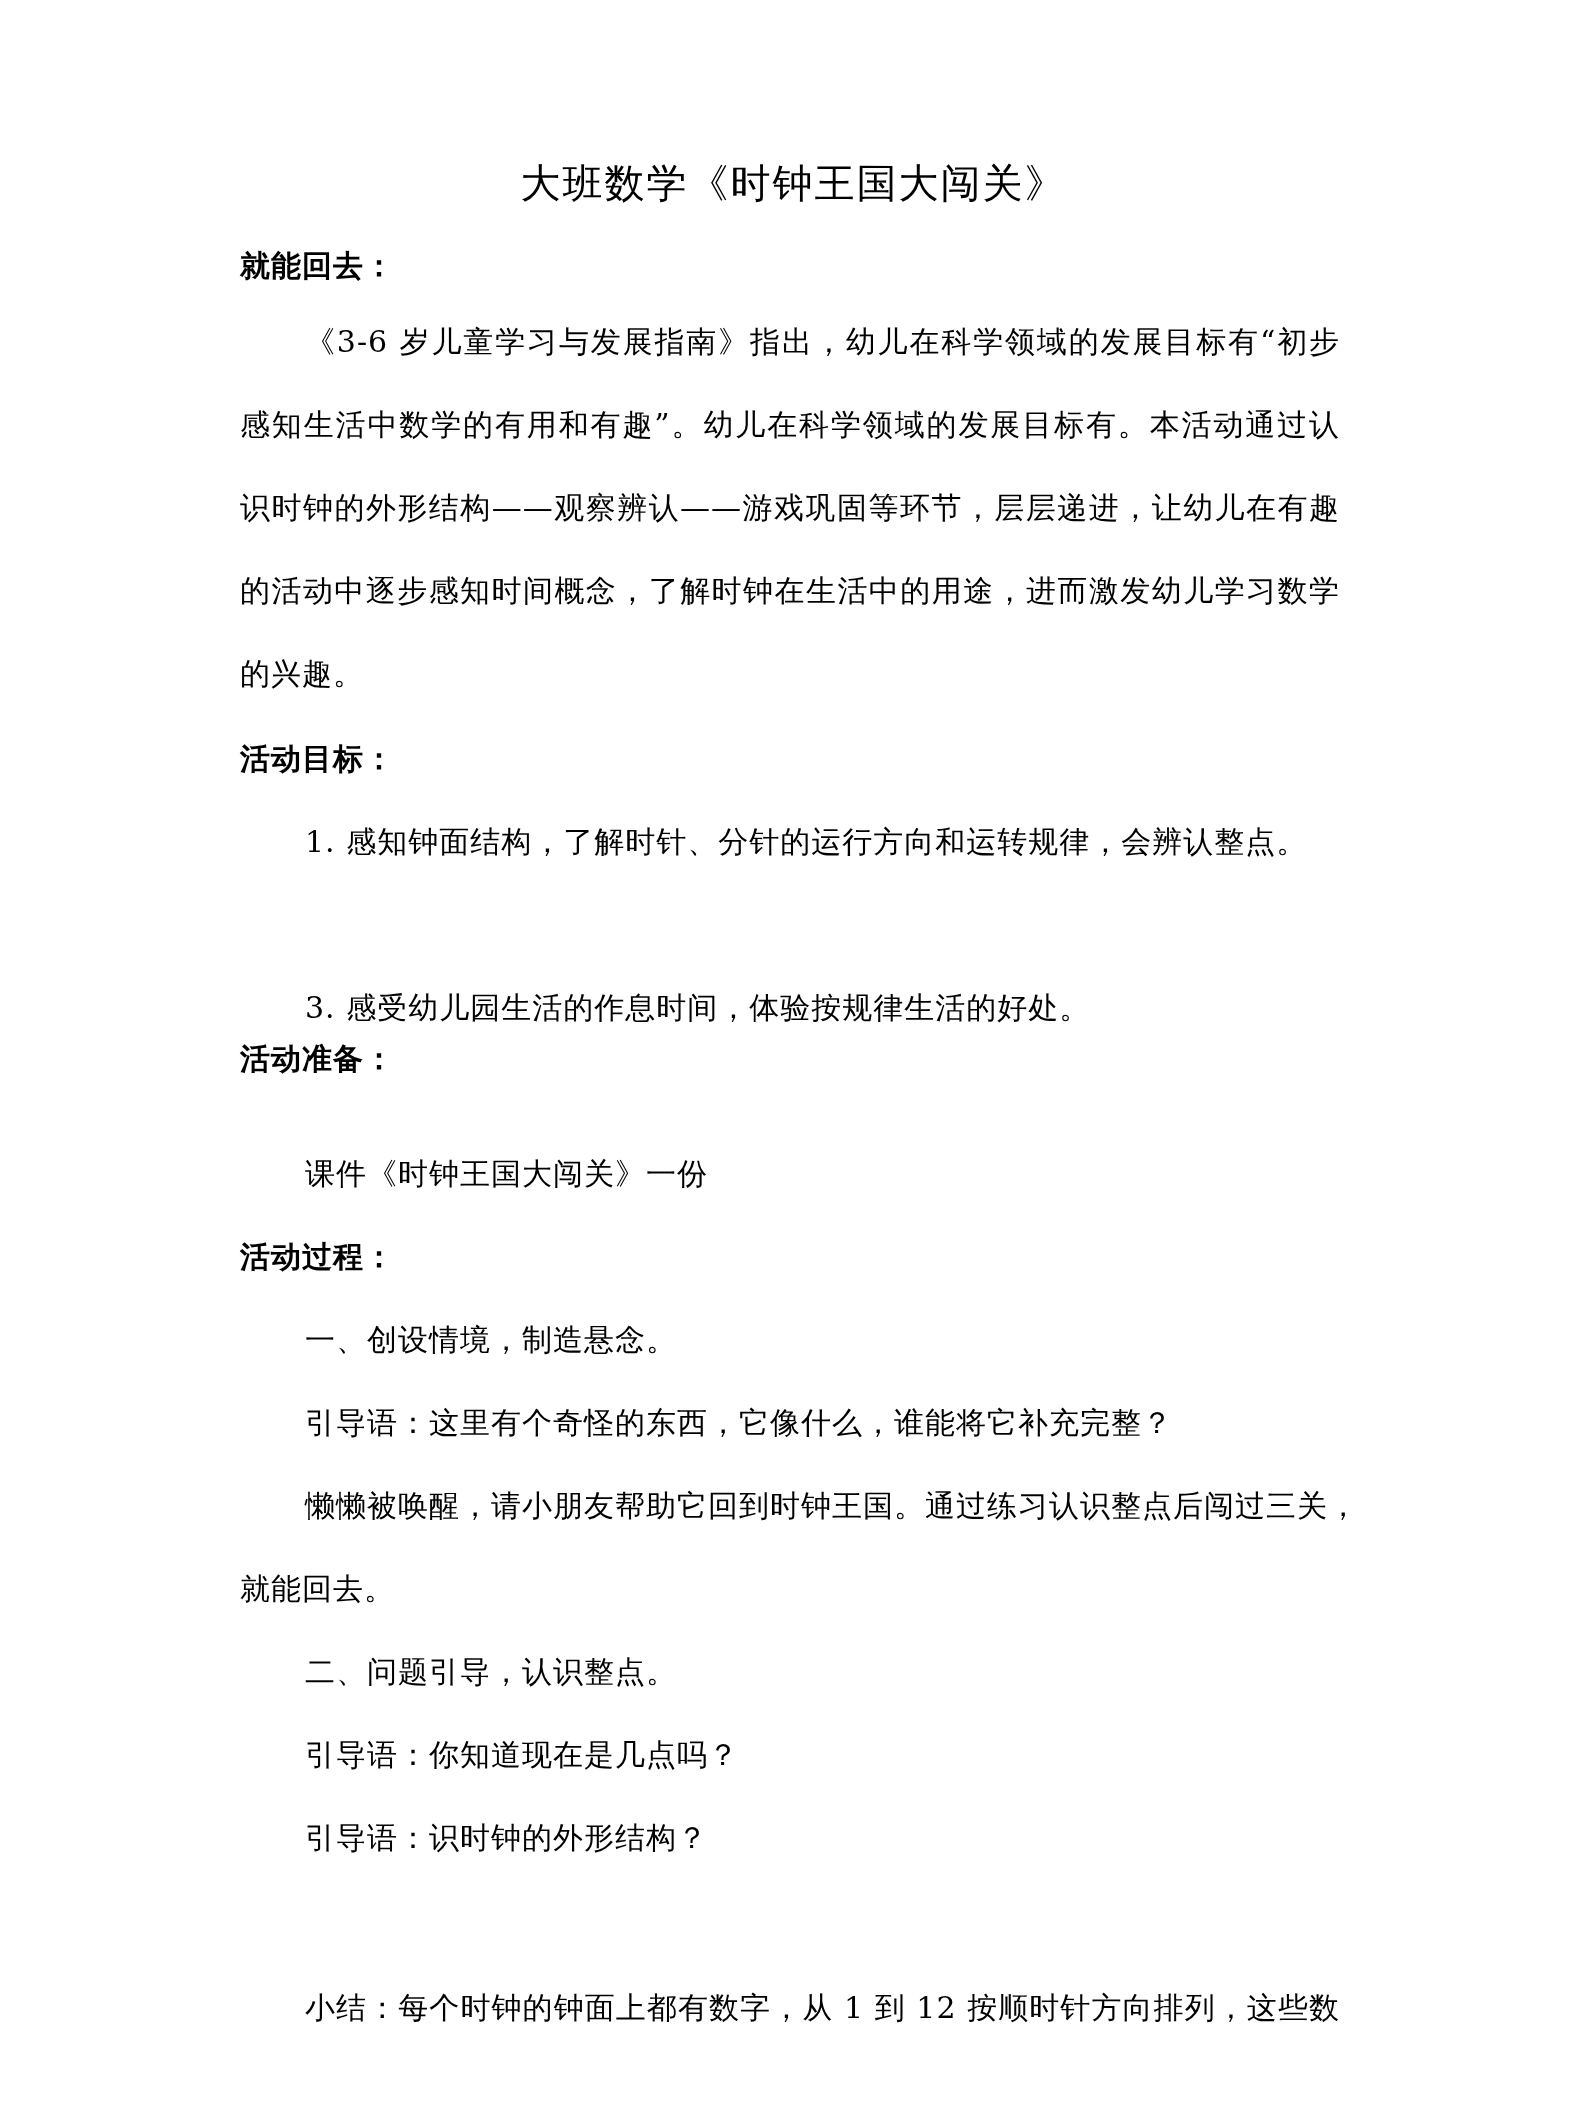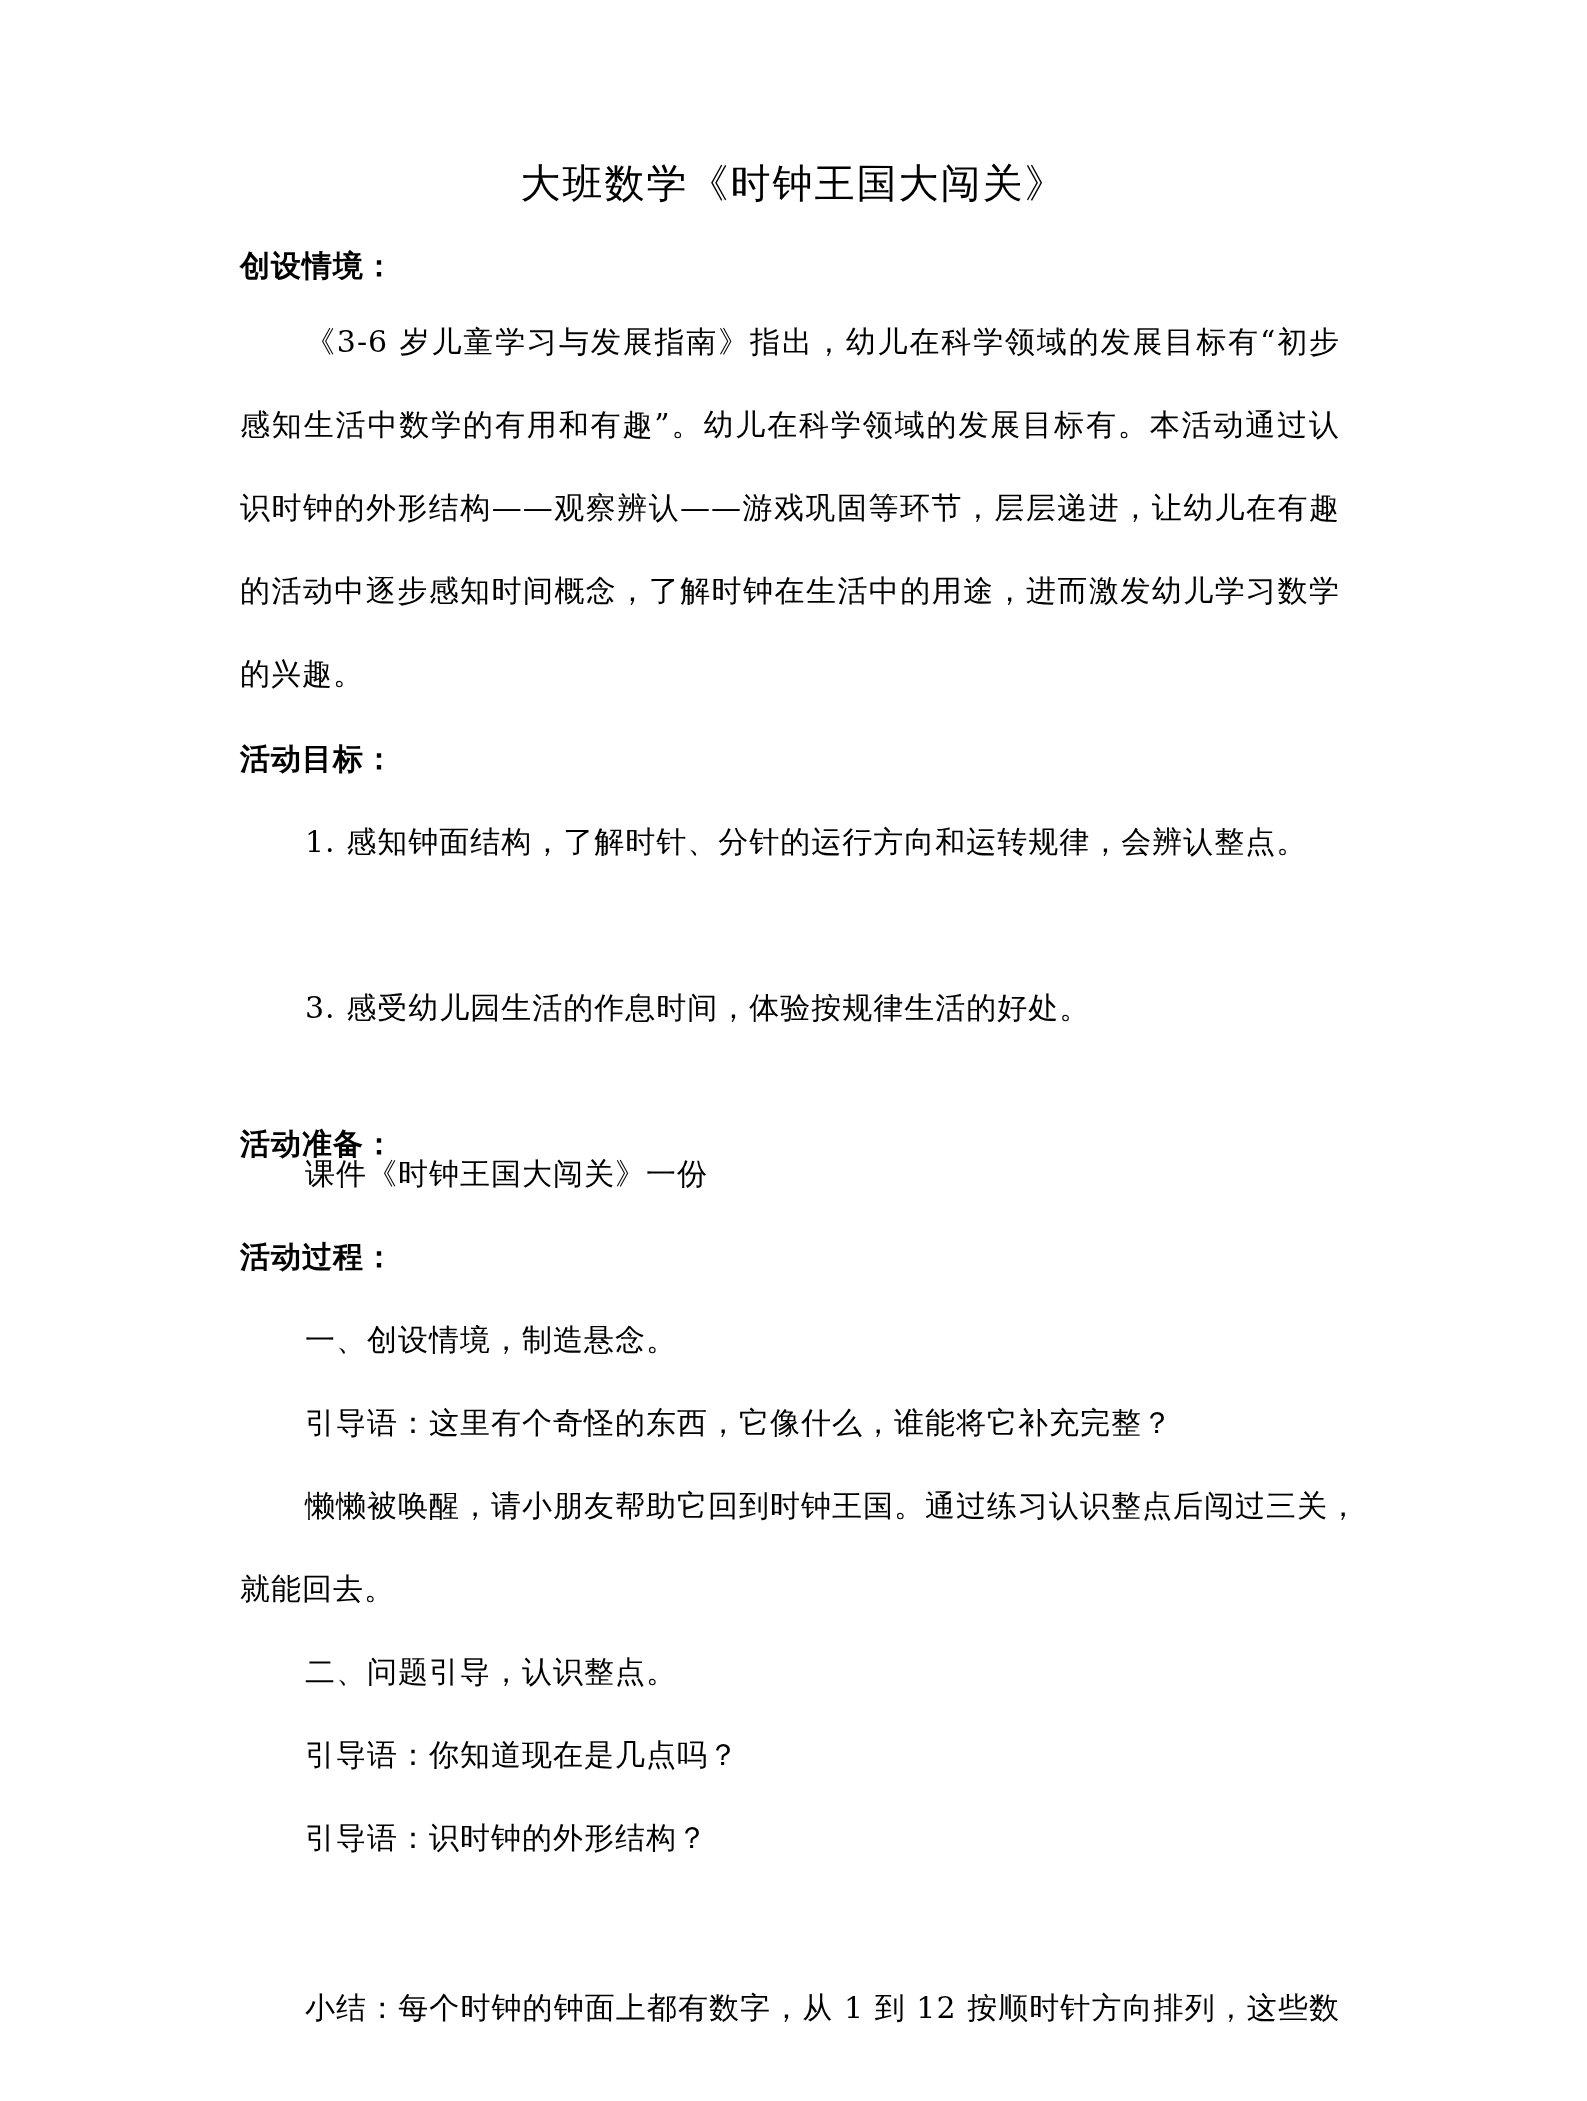--- a/index.html
+++ b/index.html
@@ -54,32 +54,32 @@
       text-align-last: justify;
     }
   </style>
 </head>
 <body>
 
 <div class="page">
 
   <div class="title">大班数学《时钟王国大闯关》</div>
 
-  <div class="line heading" style="top:246px;">创设情境：</div>
+  <div class="line heading" style="top:246px;">就能回去：</div>
   <div class="line indent" style="top:322px; width:1035px; text-align:justify; text-align-last:justify;">《3-6 岁儿童学习与发展指南》指出，幼儿在科学领域的发展目标有“初步</div>
   <div class="line body-left justify-line" style="top:405px;">感知生活中数学的有用和有趣”。幼儿在科学领域的发展目标有。本活动通过认</div>
   <div class="line body-left justify-line" style="top:488px;">识时钟的外形结构——观察辨认——游戏巩固等环节，层层递进，让幼儿在有趣</div>
   <div class="line body-left justify-line" style="top:571px;">的活动中逐步感知时间概念，了解时钟在生活中的用途，进而激发幼儿学习数学</div>
   <div class="line body-left" style="top:654px;">的兴趣。</div>
 
   <div class="line heading" style="top:739px;">活动目标：</div>
   <div class="line indent" style="top:822px;">1.  感知钟面结构，了解时针、分针的运行方向和运转规律，会辨认整点。</div>
   <div class="line indent" style="top:988px;">3.  感受幼儿园生活的作息时间，体验按规律生活的好处。</div>
 
-  <div class="line heading" style="top:1124px;">活动准备：</div>
+  <div class="line heading" style="top:1039px;">活动准备：</div>
   <div class="line indent" style="top:1154px;">课件《时钟王国大闯关》一份</div>
 
   <div class="line heading" style="top:1237px;">活动过程：</div>
   <div class="line indent" style="top:1320px;">一、创设情境，制造悬念。</div>
   <div class="line indent" style="top:1403px;">引导语：这里有个奇怪的东西，它像什么，谁能将它补充完整？</div>
   <div class="line indent" style="top:1486px; width:1035px; text-align:justify; text-align-last:justify;">懒懒被唤醒，请小朋友帮助它回到时钟王国。通过练习认识整点后闯过三关，</div>
   <div class="line body-left" style="top:1569px;">就能回去。</div>
   <div class="line indent" style="top:1652px;">二、问题引导，认识整点。</div>
   <div class="line indent" style="top:1735px;">引导语：你知道现在是几点吗？</div>
   <div class="line indent" style="top:1818px;">引导语：识时钟的外形结构？</div>

